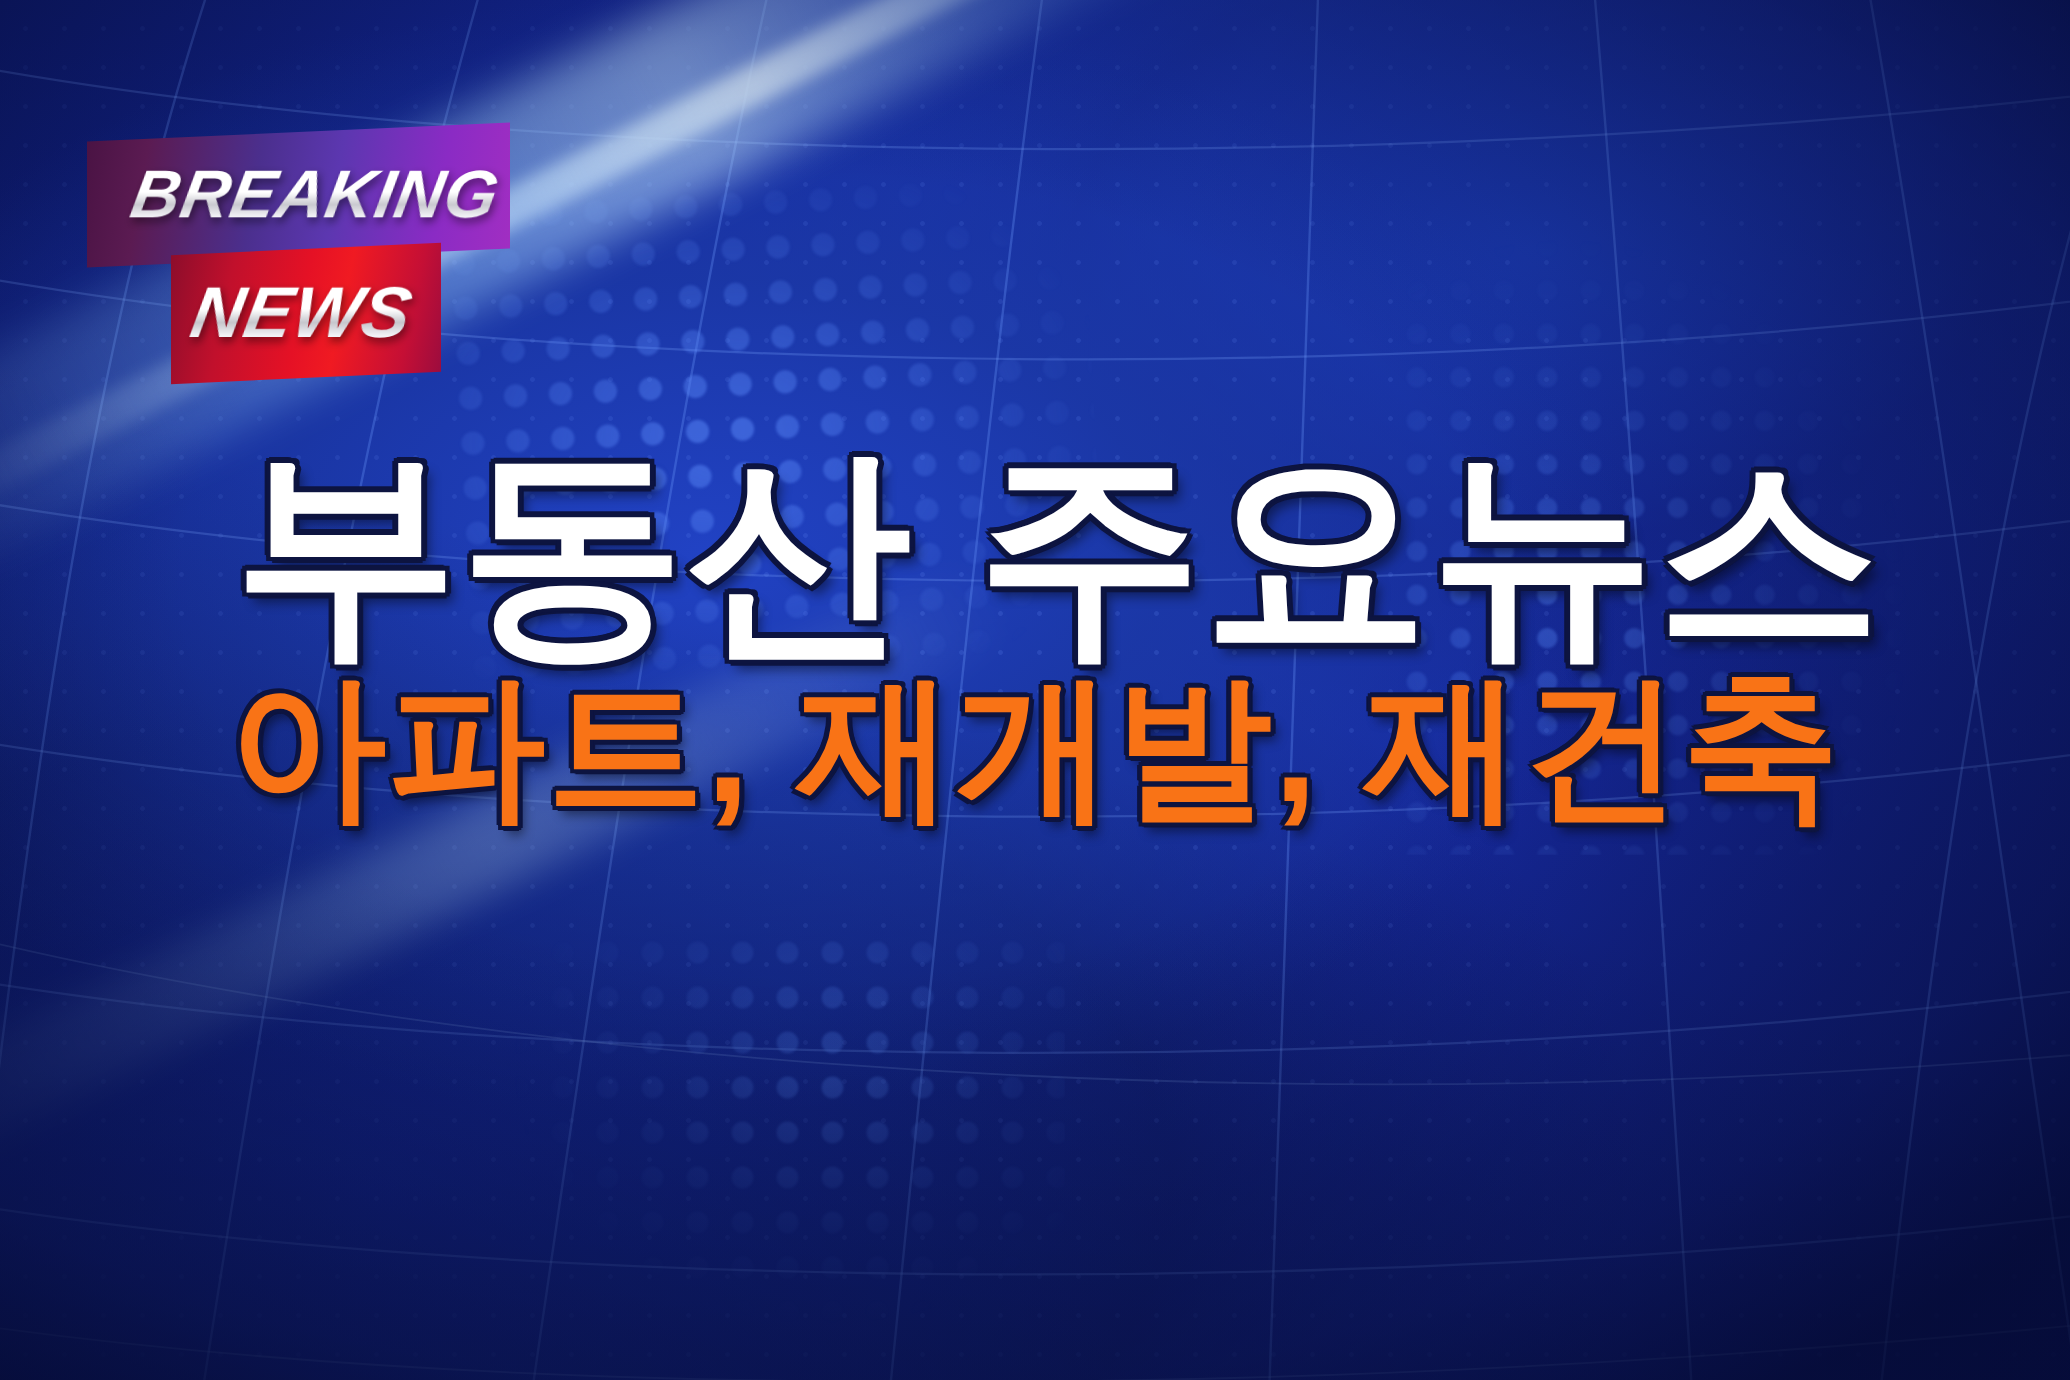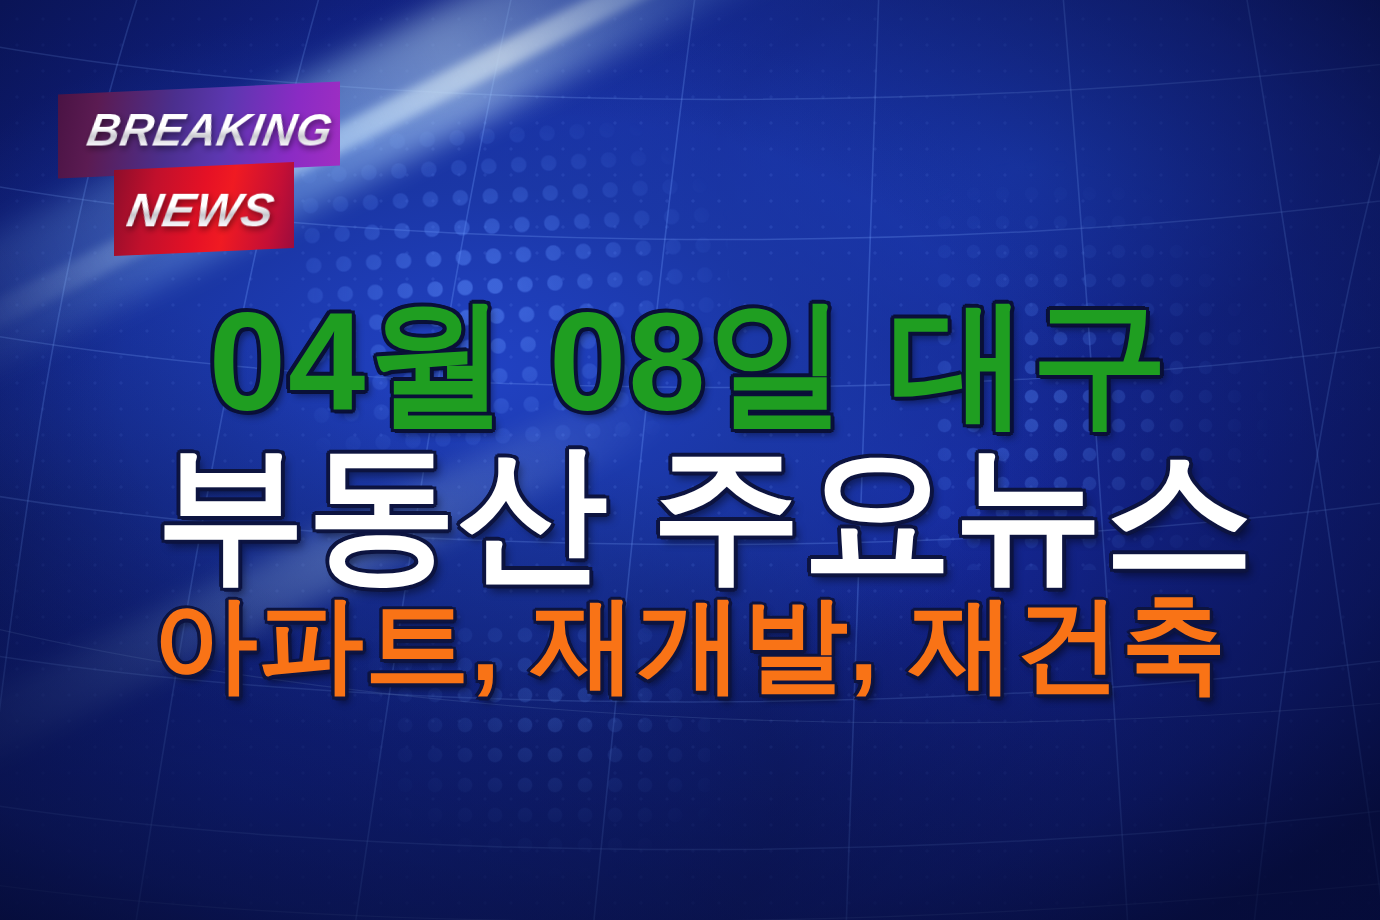--- a/index.html
+++ b/index.html
@@ -282,18 +282,17 @@
   <div id="badge">
     <div class="badge-bar" id="bar-breaking">
       <span class="badge-text">BREAKING</span>
     </div>
     <div class="badge-bar" id="bar-news">
       <span class="badge-text">NEWS</span>
     </div>
   </div>
 
   <div id="headline">
-    <span class="hl-line hl-green">04월 08일 대구</span>
     <span class="hl-line hl-white">부동산 주요뉴스</span>
     <span class="hl-line hl-sub">아파트, 재개발, 재건축</span>
   </div>
 
 </div>
 
 </body></html>

